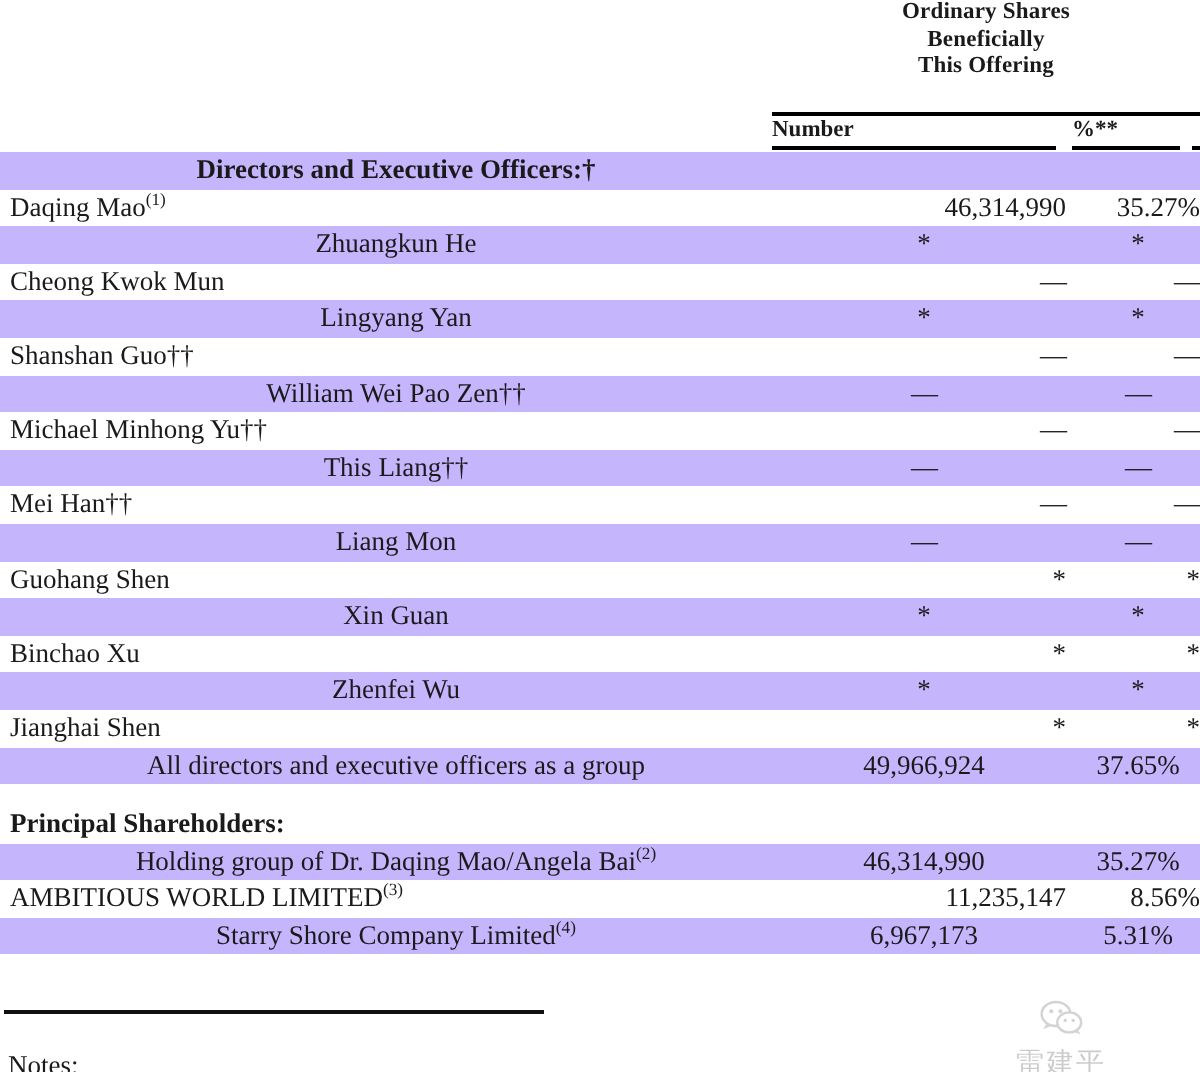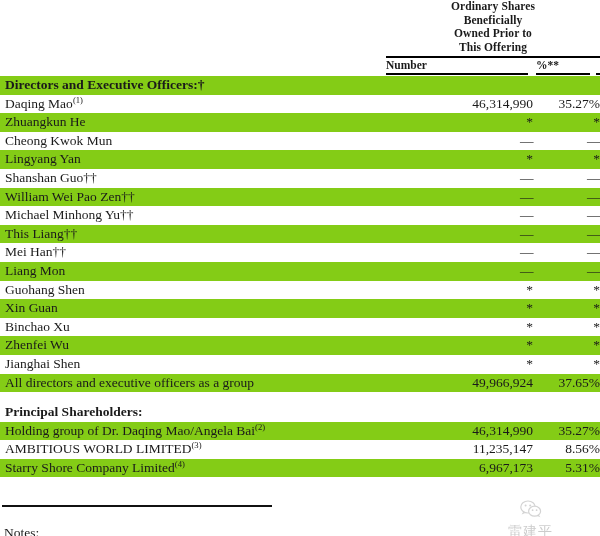--- a/index.html
+++ b/index.html
@@ -105,21 +105,21 @@
     line-height: 18.6px;
     height: 18.6px;
     vertical-align: baseline;
     white-space: nowrap;
     overflow: hidden;
   }
   .c-name  { width: 386px; padding-left: 5px !important; }
   .c-num   { width: 142px; text-align: right; padding-right: 5px !important; }
   .c-pct   { width: 62px;  text-align: right; padding-right: 8px !important; }
 
-  tr.stripe td { background: #84cc16; }
+  tr.stripe td { background: #c4b5fd; text-align: center; }
   tr.blank td  { background: #ffffff; height: 11px; line-height: 11px; font-size: 0; }
 
   td.section {
     font-weight: bold;
     font-size: 13.5px;
   }
 
   sup {
     font-size: 8.6px;
     line-height: 0;
@@ -167,21 +167,20 @@
   .wm-icon { display: block; }
 </style>
 </head>
 <body>
 
 <div class="sheet">
 
   <div class="col-head">
     <div class="line">Ordinary Shares</div>
     <div class="line">Beneficially</div>
-    <div class="line">Owned Prior to</div>
     <div class="line">This Offering</div>
   </div>
 
   <div class="head-rule-top"></div>
   <div class="head-rule-t3"></div>
 
   <div class="subhead num">Number</div>
   <div class="subhead pct">%**</div>
 
   <div class="head-rule-b1"></div>

